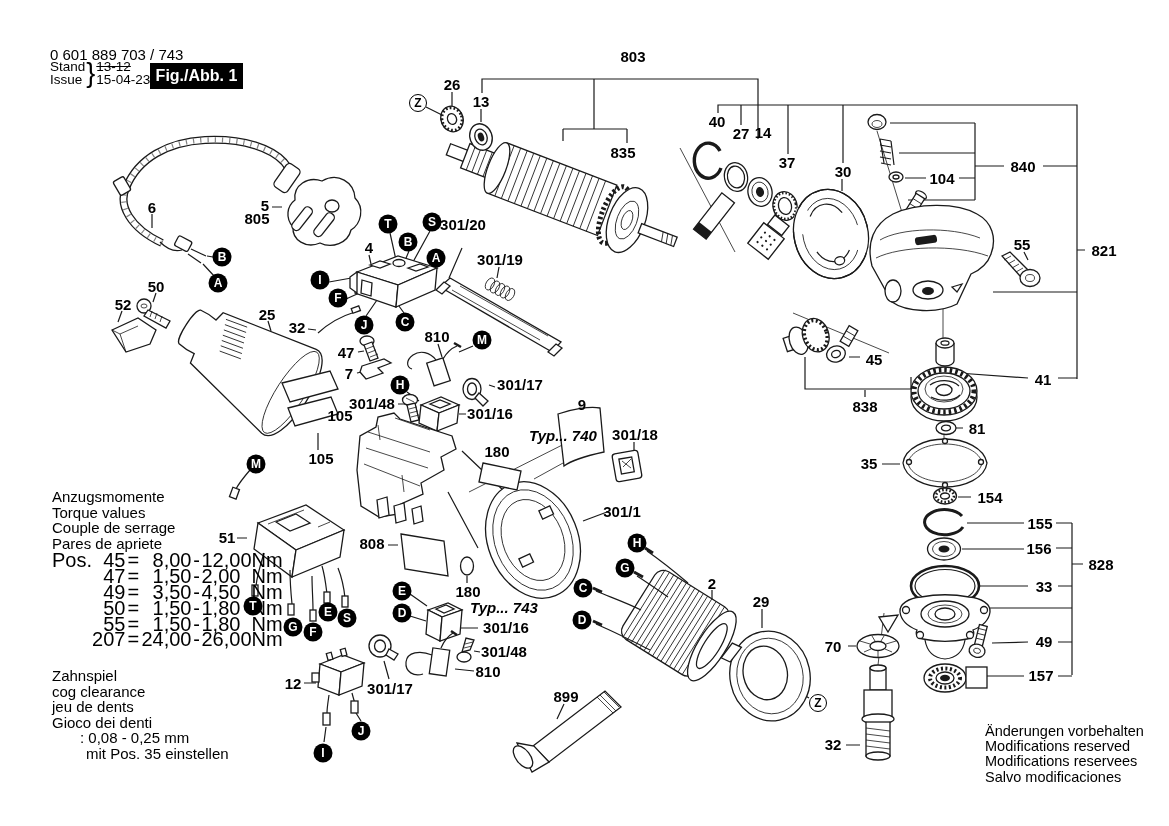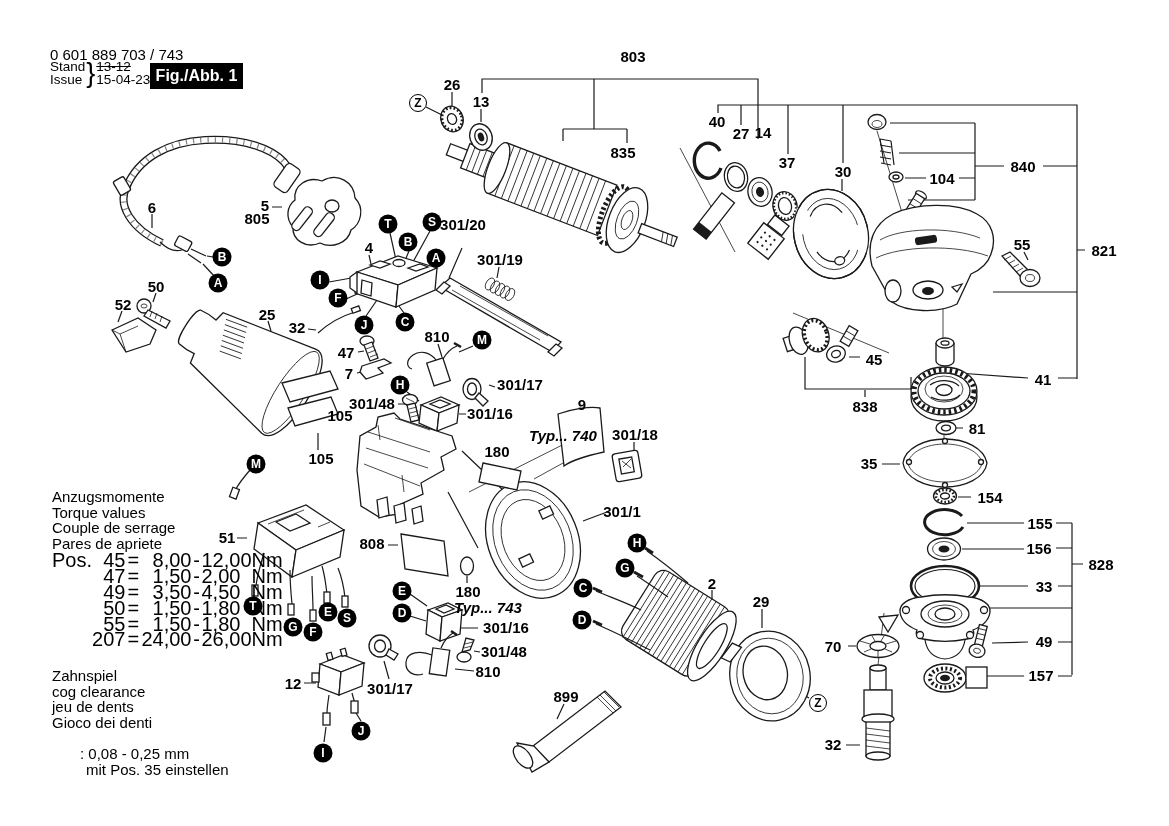--- a/index.html
+++ b/index.html
@@ -16,21 +16,21 @@
 #revblock{position:absolute;left:50px;top:60px;font-size:13.5px;line-height:13px;}
 #revblock .rc{display:inline-block;vertical-align:middle;}
 #revblock .brace{font-size:27px;font-weight:400;display:inline-block;vertical-align:middle;margin:0 1px;}
 .struck{text-decoration:line-through;}
 #figbox{position:absolute;left:150px;top:63px;width:93px;height:26px;background:#000;color:#fff;font:bold 16px/26px "Liberation Sans",sans-serif;text-align:center;}
 #torque{position:absolute;left:52px;top:489px;font-size:15px;line-height:15.6px;}
 #torque table{border-collapse:collapse;margin-top:2px;}
 #torque td{padding:0;font-size:20px;line-height:15.8px;white-space:nowrap;}
 .tc0{width:34px;}.tc1{width:26px;text-align:right;}.tc2{width:16px;text-align:center;}.tc3{width:40px;text-align:right;}.tc4{width:10px;text-align:center;}.tc5{width:44px;}.tc6{width:30px;padding-left:5px;}
 #cog{position:absolute;left:52px;top:668px;font-size:15px;line-height:15.6px;}
-#cog .v1{margin-left:28px;margin-top:16px;}
+#cog .v1{margin-left:28px;}
 #cog .v2{margin-left:34px;}
 #footer{position:absolute;left:985px;top:724px;font-size:14.5px;line-height:15.2px;}
 </style>
 </head>
 <body>
 
 <div id="stage">
 <svg width="1169" height="826" viewBox="0 0 1169 826">
 
   <g class="thin">
@@ -582,20 +582,26 @@
   <div>
         <div>Zahnspiel</div>
         <div>cog clearance</div>
         <div>jeu de dents</div>
         <div>Gioco dei denti</div>
       </div>
   <div class="v1">: 0,08 - 0,25 mm</div>
   <div class="v2">mit Pos. 35 einstellen</div>
 </div>
 
+<div id="footer">
+      <div>Änderungen vorbehalten</div>
+      <div>Modifications reserved</div>
+      <div>Modifications reservees</div>
+      <div>Salvo modificaciones</div>
+    </div>
 
 <div>
       <div class="plabel" style="left: 633px; top: 56px;">803</div>
       <div class="plabel" style="left: 452px; top: 84px;">26</div>
       <div class="plabel" style="left: 481px; top: 101px;">13</div>
       <div class="plabel" style="left: 623px; top: 152px;">835</div>
       <div class="plabel" style="left: 717px; top: 121px;">40</div>
       <div class="plabel" style="left: 741px; top: 133px;">27</div>
       <div class="plabel" style="left: 763px; top: 132px;">14</div>
       <div class="plabel" style="left: 787px; top: 162px;">37</div>
@@ -635,21 +641,21 @@
       <div class="plabel" style="left: 990px; top: 497px;">154</div>
       <div class="plabel" style="left: 1040px; top: 523px;">155</div>
       <div class="plabel" style="left: 1039px; top: 548px;">156</div>
       <div class="plabel" style="left: 1044px; top: 586px;">33</div>
       <div class="plabel" style="left: 1101px; top: 564px;">828</div>
       <div class="plabel" style="left: 1044px; top: 641px;">49</div>
       <div class="plabel" style="left: 1041px; top: 675px;">157</div>
       <div class="plabel" style="left: 227px; top: 537px;">51</div>
       <div class="plabel" style="left: 372px; top: 543px;">808</div>
       <div class="plabel" style="left: 468px; top: 591px;">180</div>
-      <div class="plabel it" style="left: 488px; top: 607px;">Typ... 743</div>
+      <div class="plabel it" style="left: 504px; top: 607px;">Typ... 743</div>
       <div class="plabel" style="left: 506px; top: 627px;">301/16</div>
       <div class="plabel" style="left: 504px; top: 651px;">301/48</div>
       <div class="plabel" style="left: 488px; top: 671px;">810</div>
       <div class="plabel" style="left: 390px; top: 688px;">301/17</div>
       <div class="plabel" style="left: 293px; top: 683px;">12</div>
       <div class="plabel" style="left: 712px; top: 583px;">2</div>
       <div class="plabel" style="left: 761px; top: 601px;">29</div>
       <div class="plabel" style="left: 833px; top: 646px;">70</div>
       <div class="plabel" style="left: 833px; top: 744px;">32</div>
       <div class="plabel" style="left: 566px; top: 696px;">899</div>

